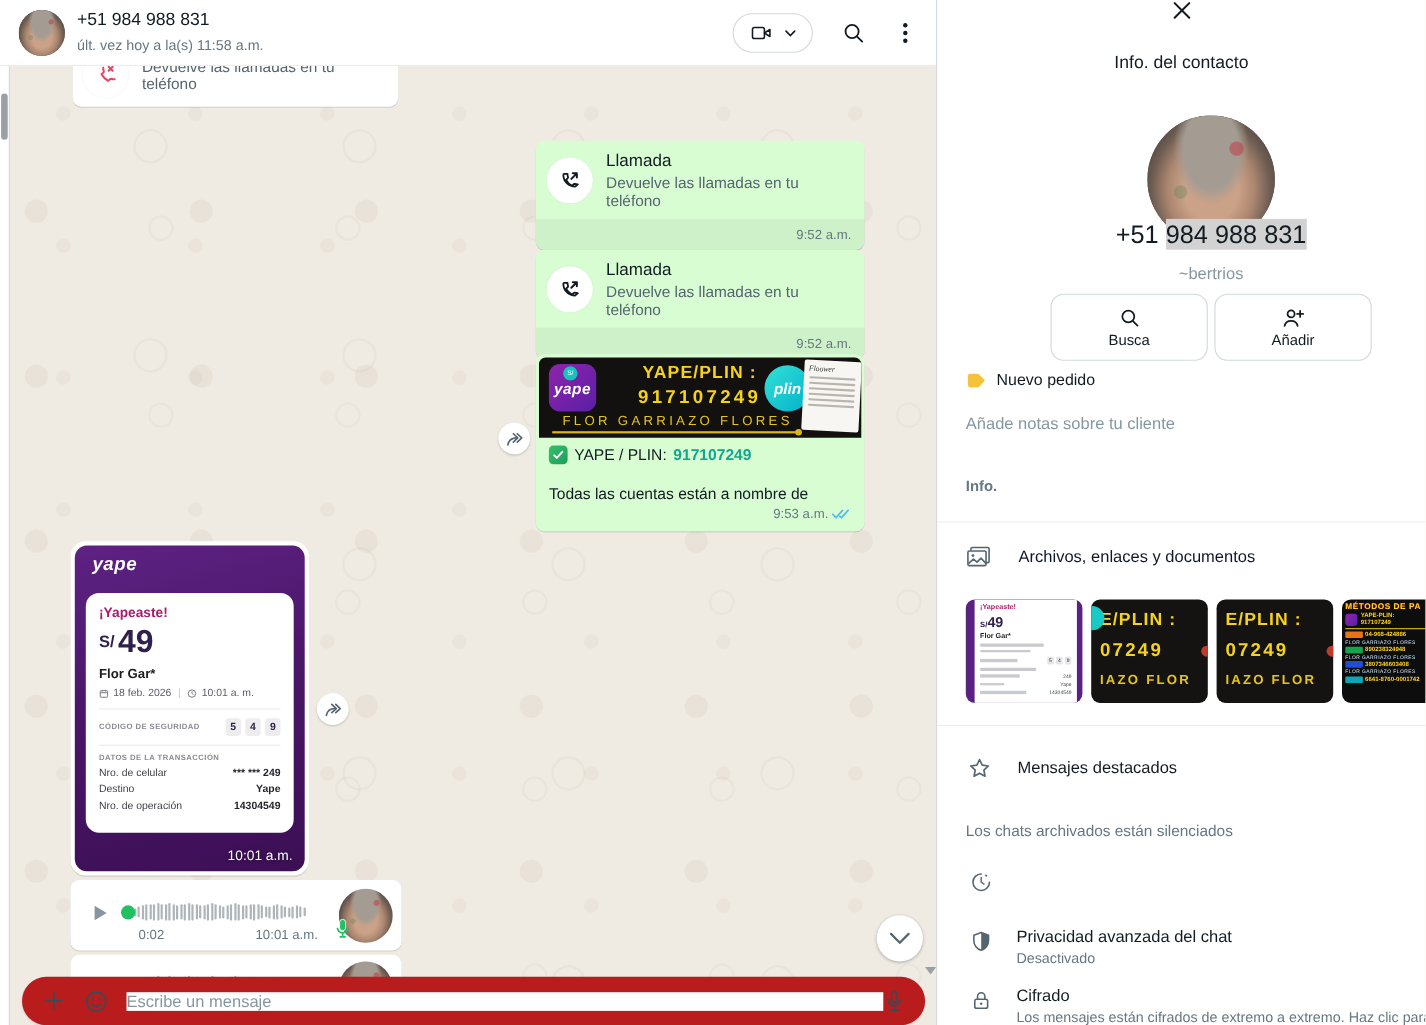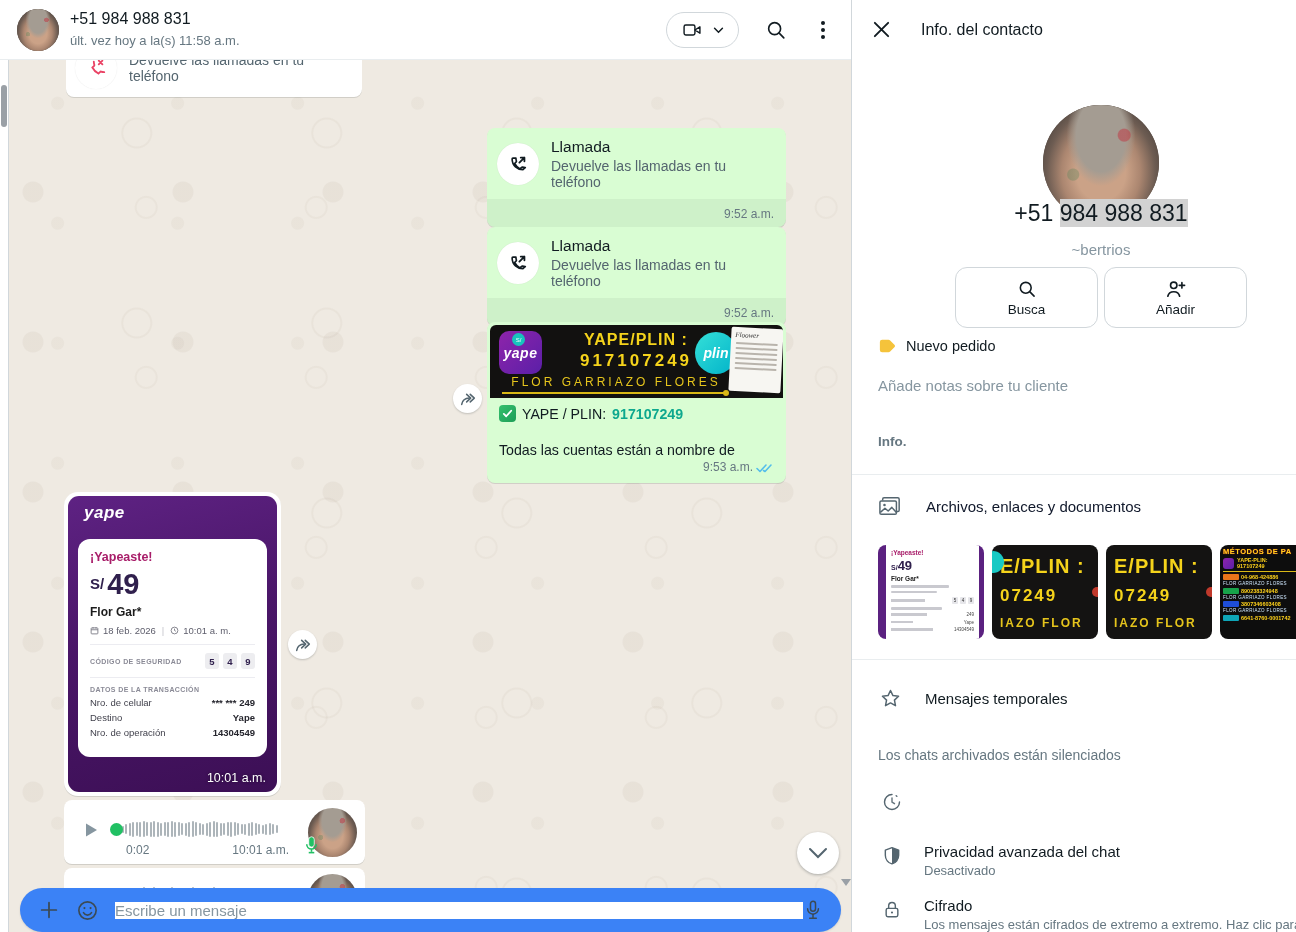--- a/index.html
+++ b/index.html
@@ -76,21 +76,21 @@
   .flyer { position:absolute; right:1px; top:3px; width:52px; height:64px; background:#f7f6f2; transform:rotate(3deg); border-radius:2px; padding:4px 4px; }
   .flyer-title { font-family:"Liberation Serif","DejaVu Serif",serif; font-style:italic; font-size:7px; color:#333; }
   .flyer i { display:block; height:2px; background:#b9b4ac; margin:3px 1px 0 1px; border-radius:1px; }
   .yape-caption { padding:7px 9px 6px 9px; }
   .cap-line1 { display:flex; align-items:center; gap:6px; font-size:14.2px; }
   .check-emoji { width:17px; height:17px; border-radius:4px; background:linear-gradient(135deg,#35c06d,#1d9e57); display:flex; align-items:center; justify-content:center; flex:none; }
   .cap-num { color:#0da88e; font-weight:bold; }
   .cap-line2 { font-size:14.2px; margin-top:20px; }
   .cap-line3 { display:flex; align-items:flex-end; gap:6px; margin-top:2px; }
   .cap-line3 b { font-size:14.2px; }
-  .cap-meta { display:flex; align-items:flex-end; gap:3px; margin-left:auto; }
+  .cap-meta { display:flex; align-items:center; gap:3px; margin-left:auto; }
 
   
   .msg-receipt { left:64px; top:492px; width:217px; padding:4px; border-radius:14px; background:#fff; }
   .receipt { position:relative; width:209px; height:296px; border-radius:11px; overflow:hidden;
     background:linear-gradient(165deg,#5e2283 0%,#4a1668 45%,#3c0f55 100%); }
   .r-logo { position:absolute; left:16px; top:7px; color:#fff; font-style:italic; font-weight:bold; font-size:17px; letter-spacing:.5px; }
   .r-card { position:absolute; left:10px; top:43px; width:189px; height:218px; background:#fff; border-radius:12px; padding:11px 12px; }
   .r-title { color:#a81d69; font-weight:bold; font-size:12.5px; }
   .r-amount { display:flex; align-items:flex-start; gap:3px; margin-top:6px; color:#30204d; }
   .r-cur { font-size:15px; font-weight:bold; margin-top:5px; }
@@ -121,29 +121,29 @@
   .v-avatar { position:relative; flex:none; width:49px; height:49px; border-radius:50%; overflow:visible; margin-left:8px; cursor:pointer; }
   .v-avatar .ph { width:49px; height:49px; border-radius:50%; overflow:hidden; }
   .mic-badge { position:absolute; left:-6px; bottom:-3px; }
 
   
   .scroll-down { position:absolute; left:797px; top:832px; width:42px; height:42px; border-radius:50%; background:#fff; border:none;
     box-shadow:0 1px 3px rgba(11,20,26,.3); display:flex; align-items:center; justify-content:center; cursor:pointer; z-index:6; }
   .sb-tip { position:absolute; left:841px; top:879px; width:0; height:0; border-left:5px solid transparent; border-right:5px solid transparent; border-top:7px solid #9aa0a6; z-index:6; }
 
   
-  .composer { position:absolute; left:20px; top:888px; width:821px; height:44px; background:#3b82f6; border-radius:24px;
+  .composer { position:absolute; left:20px; top:888px; width:821px; height:44px; background:#b91c1c; border-radius:24px;
     box-shadow:0 1px 2px rgba(11,20,26,.12); display:flex; align-items:center; padding:0 18px; z-index:7; }
   .composer .cicon { display:flex; align-items:center; border:none; background:none; cursor:pointer; }
   .composer-input { flex:1; border:none; outline:none; font-size:15px; margin-left:16px; color:#111b21; font-family:inherit; }
   .composer-input::placeholder { color:#8696a0; }
 
   
   .info-pane { position:absolute; left:851px; top:0; width:445px; height:932px; background:#fff; border-left:1px solid #d1d7db; overflow:hidden; }
-  .ip-header { position:absolute; left:0; top:0; width:100%; height:59px; display:flex; align-items:center; padding:0 20px; gap:30px; }
+  .ip-header { position:absolute; left:0; top:0; width:100%; height:59px; display:flex; align-items:center; padding:0 20px; gap:30px;flex-direction:column; }
   .ip-title { font-size:16px; color:#111b21; }
   .ip-avatar { position:absolute; left:191px; top:105px; width:116px; height:116px; border-radius:50%; overflow:hidden; cursor:pointer; }
   .ip-center { position:absolute; left:0; width:498px; text-align:center; }
   .ip-phone { top:200px; font-size:23px; color:#111b21; }
   .ip-phone .hl { background:#d2d2d2; padding:1px 0; }
   .ip-alias { top:241px; font-size:15px; color:#8696a0; }
   .ip-btn { position:absolute; top:267px; width:143px; height:61px; background:#fff; border:1px solid #d1d7db; border-radius:12px;
     display:flex; flex-direction:column; align-items:center; justify-content:center; gap:3px; cursor:pointer; font-family:inherit; }
   .ip-btn span { font-size:13.5px; color:#111b21; }
   .btn-search { left:103px; }
@@ -166,21 +166,21 @@
   .tr-payee { font-size:6.5px; font-weight:bold; margin-top:2px; color:#222; }
   .tr-lines { margin-top:3px; filter:blur(.4px); }
   .tr-lines i { display:block; height:2.5px; background:#c9c9cf; border-radius:1px; margin-top:3px; }
   .tr-secrow { display:flex; justify-content:space-between; align-items:center; margin-top:4px; filter:blur(.3px); }
   .tr-secrow em { height:2.5px; width:34px; background:#c9c9cf; display:block; }
   .tr-boxes { display:flex; gap:2px; }
   .tr-boxes s { text-decoration:none; width:6px; height:7px; background:#e6e6ea; font-size:4.5px; color:#333; display:flex; align-items:center; justify-content:center; border-radius:1px; }
   .tr-kv { display:flex; justify-content:space-between; font-size:4.5px; color:#444; margin-top:2.5px; filter:blur(.25px); }
   
   .t-banner { background:#141312; color:#f5d31b; font-weight:bold; padding:10px 0 0 8px; }
-  .t-banner .b1 { font-size:20px; letter-spacing:1px; }
+  .t-banner .b1 { font-size:16px; letter-spacing:1px; }
   .t-banner .b2 { font-size:17px; letter-spacing:2px; margin-top:8px; }
   .t-banner .b3 { font-size:12px; letter-spacing:2px; margin-top:10px; color:#e5c41c; }
   .t-banner .teal-arc { position:absolute; left:-10px; top:6px; width:22px; height:22px; border-radius:50%; background:#19c9c4; }
   .t-banner .red-dot { position:absolute; right:-4px; top:42px; width:10px; height:10px; border-radius:50%; background:#c0392b; }
   
   .t-methods { background:#0d0d0d; padding:2px 3px; }
   .tm-head { color:#ffd21b; font-weight:bold; font-size:7.5px; letter-spacing:.5px; text-shadow:0 0 1px #d22; white-space:nowrap; }
   .tm-yrow { display:flex; align-items:center; gap:3px; margin-top:1px; }
   .tm-ylogo { width:11px; height:11px; border-radius:3px; background:linear-gradient(135deg,#8e24aa,#5b1fa8); flex:none; }
   .tm-ytxt { color:#ffd21b; font-weight:bold; font-size:5.5px; line-height:6px; }
@@ -701,21 +701,21 @@
         </div>
     </div>
   </div>
 
   <div class="ip-div" style="top:659px;"></div>
 
   <div class="star-row">
     <svg width="21" height="21" viewBox="0 0 24 24" fill="none" stroke="#54656f" stroke-width="1.7" stroke-linejoin="round">
         <path d="M12 2.8l2.8 5.9 6.4.8-4.7 4.4 1.2 6.3L12 17.1l-5.7 3.1 1.2-6.3L2.8 9.5l6.4-.8z"></path>
       </svg>
-    <span>Mensajes temporales</span>
+    <span>Mensajes destacados</span>
   </div>
 
   <div class="archived-note">Los chats archivados están silenciados</div>
 
   <div class="setting-row sr-1">
     <svg width="20" height="20" viewBox="0 0 24 24" fill="none" stroke="#54656f" stroke-width="1.7" stroke-linecap="round">
         <path d="M12 3a9 9 0 1 0 9 9"></path>
         <path d="M12 7v5l3 2" opacity=".9"></path>
         <path d="M17 4.5l2 1.5" stroke-dasharray="1 3"></path>
       </svg>

